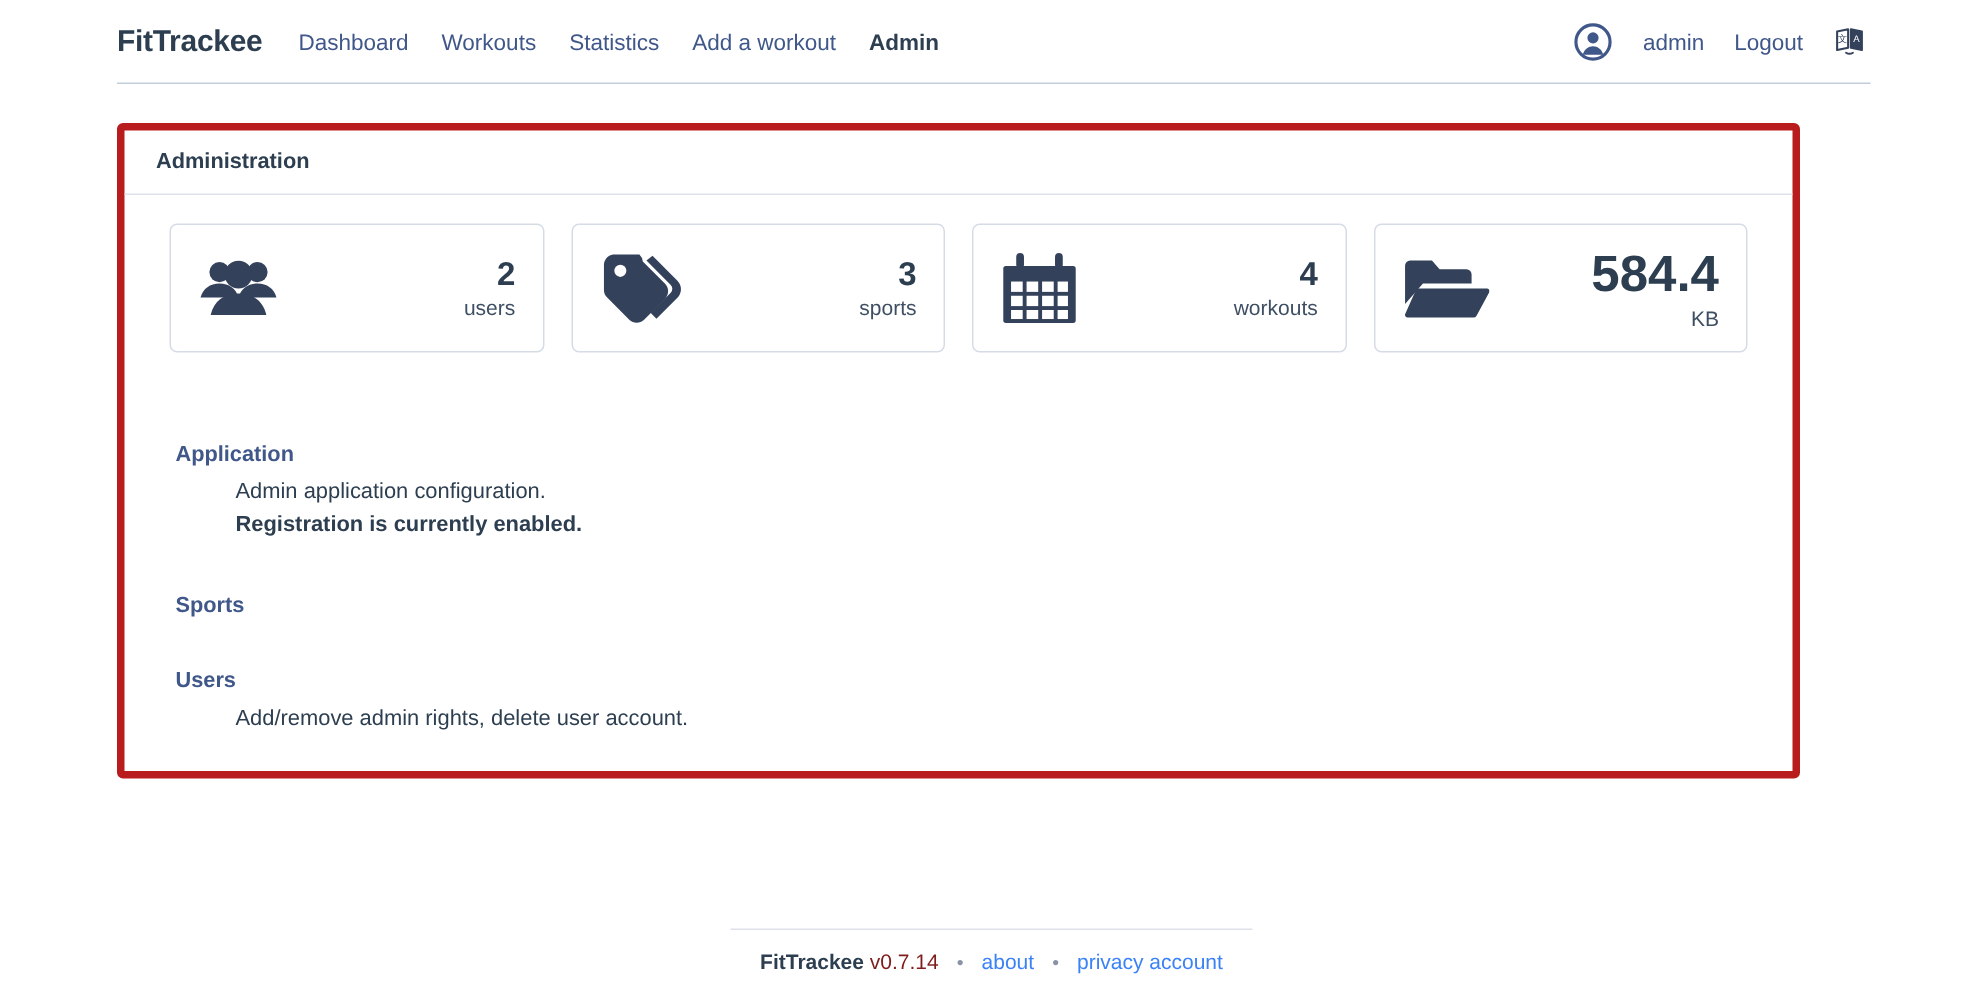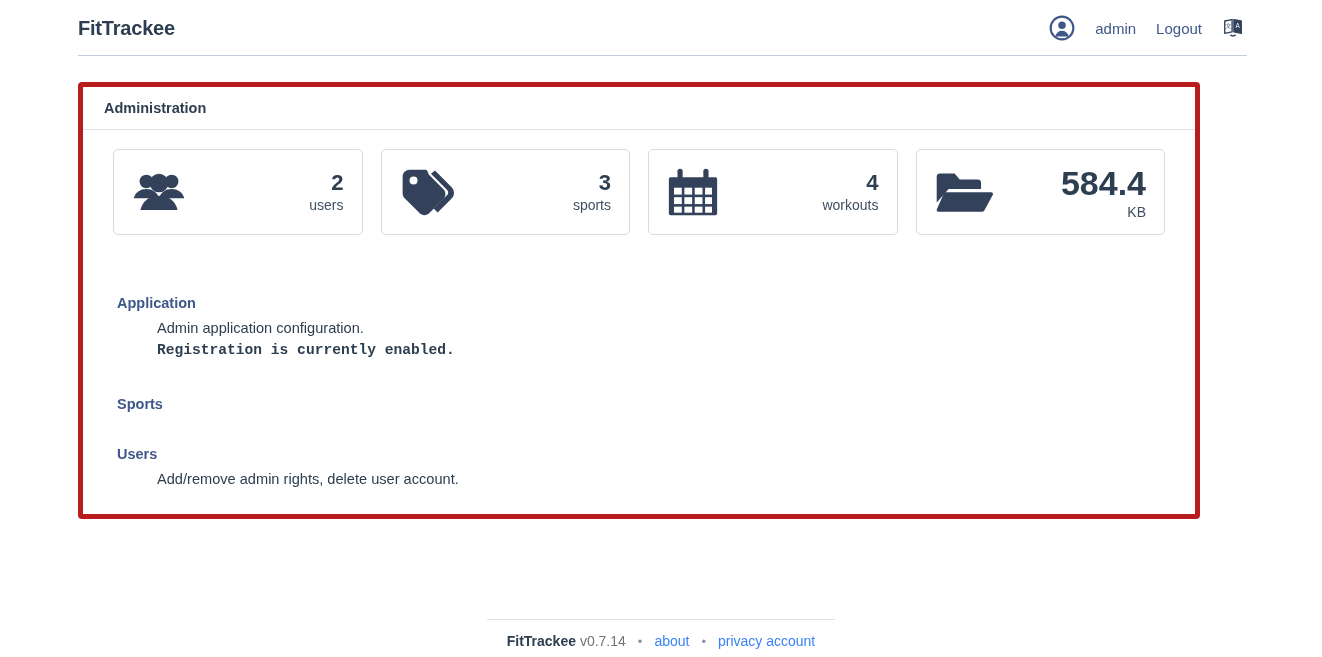--- a/index.html
+++ b/index.html
@@ -128,57 +128,64 @@
     margin-bottom: 6px;
     cursor: pointer;
     margin-top: 34px;
   }
   .section-line {
     font-size: 14.6px;
     color: #2c3e50;
     padding-left: 40px;
     line-height: 1.55;
   }
-  .section-line.bold { font-weight: bold; font-family: Liberation Mono, monospace; }
+  .section-line.bold { font-weight: bold; }
 
   
   .footer {
     position: absolute;
     left: 0; right: 0;
     bottom: 8px;
     display: flex;
     justify-content: center;
   }
   .footer-inner {
     border-top: 1px solid #dde2ea;
     padding-top: 13px;
     width: 348px;
     display: flex;
     align-items: center;
     justify-content: center;
     gap: 12px;
     font-size: 14px;
   }
   .footer-brand { font-weight: bold; color: #2c3e50; }
-  .footer-version { color: #737373; }
+  .footer-version { color: #7f1d1d; }
   .footer-sep { color: #8a93a6; font-size: 13px; }
   .footer-link {
     color: #3b82f6;
     text-decoration: none;
     cursor: pointer;
   }
 </style>
 </head>
 <body>
 
 <div class="header">
   <div class="header-border"></div>
 
   <div class="brand">FitTrackee</div>
 
+  <nav class="nav" id="main-nav">
+      <a class="nav-link">Dashboard</a>
+      <a class="nav-link">Workouts</a>
+      <a class="nav-link">Statistics</a>
+      <a class="nav-link">Add a workout</a>
+      <a class="nav-link active">Admin</a>
+    </nav>
 
   <div class="header-right">
     <span class="avatar-icon">
       <svg viewBox="0 0 32 32" width="26" height="26" fill="none">
         <circle cx="16" cy="16" r="14" stroke="#40578a" stroke-width="2.6"></circle>
         <circle cx="16" cy="12.6" r="4.6" fill="#40578a"></circle>
         <path d="M7.6 26.5c1.3-4.6 4.6-7 8.4-7s7.1 2.4 8.4 7z" fill="#40578a"></path>
       </svg>
     </span>
     <a class="nav-link">admin</a>

